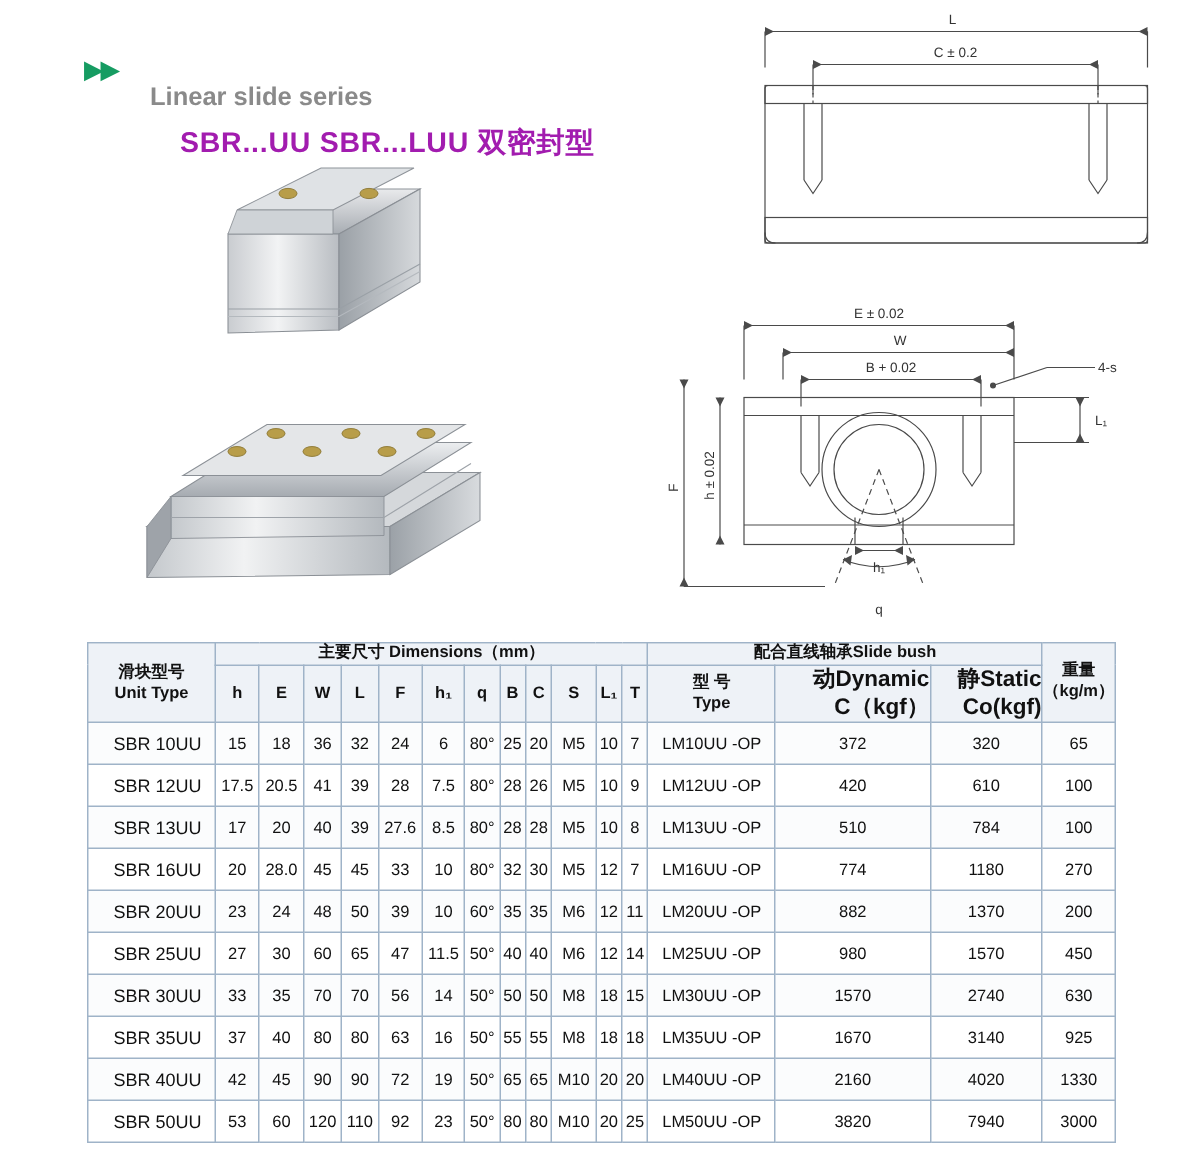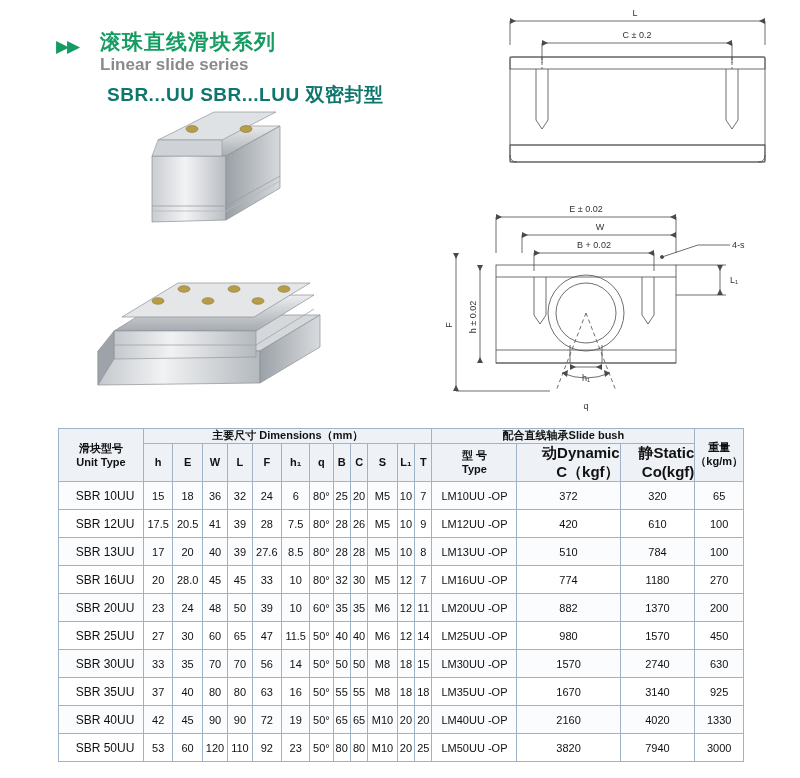--- a/index.html
+++ b/index.html
@@ -8,21 +8,21 @@
     background:#ffffff;
     font-family:"Liberation Sans", sans-serif;
     position:relative;
     overflow:hidden;
   }
   
   .header{position:absolute;left:0;top:0;width:470px;height:120px;}
   .arrows{position:absolute;left:56px;top:36px;color:#169c62;font-size:17px;letter-spacing:-2px;}
   .title-cn{position:absolute;left:100px;top:28px;font-size:21px;color:#169c62;font-weight:bold;letter-spacing:1px;}
   .title-en{position:absolute;left:100px;top:55px;font-size:17px;color:#8a8a8a;font-weight:bold;}
-  .title-model{position:absolute;left:107px;top:82px;font-size:19px;color:#0f766e;font-weight:bold;letter-spacing:0.5px;}
+  .title-model{position:absolute;left:120px;top:82px;font-size:19px;color:#a21caf;font-weight:bold;letter-spacing:0.5px;}
 
   
   .photo{position:absolute;}
   
   .p1{left:130px;top:110px;width:180px;height:130px;}
   .p2{left:88px;top:265px;width:250px;height:140px;}
 
   
   .dwg{position:absolute;}
   .dwg-top{left:480px;top:5px;width:310px;height:185px;}
@@ -44,21 +44,20 @@
   .bush-type{width:84px;margin-top:36px;}
   .w-num{width:40px;}
   
   .letters td, .letters th{height:24px;font-weight:bold;background:#eef2f7;}
 </style>
 </head>
 <body>
 
 <div class="header">
   <div class="arrows">▶▶</div>
-  <div class="title-cn">滚珠直线滑块系列</div>
   <div class="title-en">Linear slide series</div>
   <div class="title-model">SBR...UU  SBR...LUU 双密封型</div>
 </div>
 
 <div class="photo p1">
   <svg width="190" height="140" viewBox="0 0 190 140">
     <defs>
       <linearGradient id="g1" x1="0" y1="0" x2="1" y2="0">
         <stop offset="0" stop-color="#c9ccd0"></stop>
           <stop offset="0.45" stop-color="#f2f3f4"></stop>

